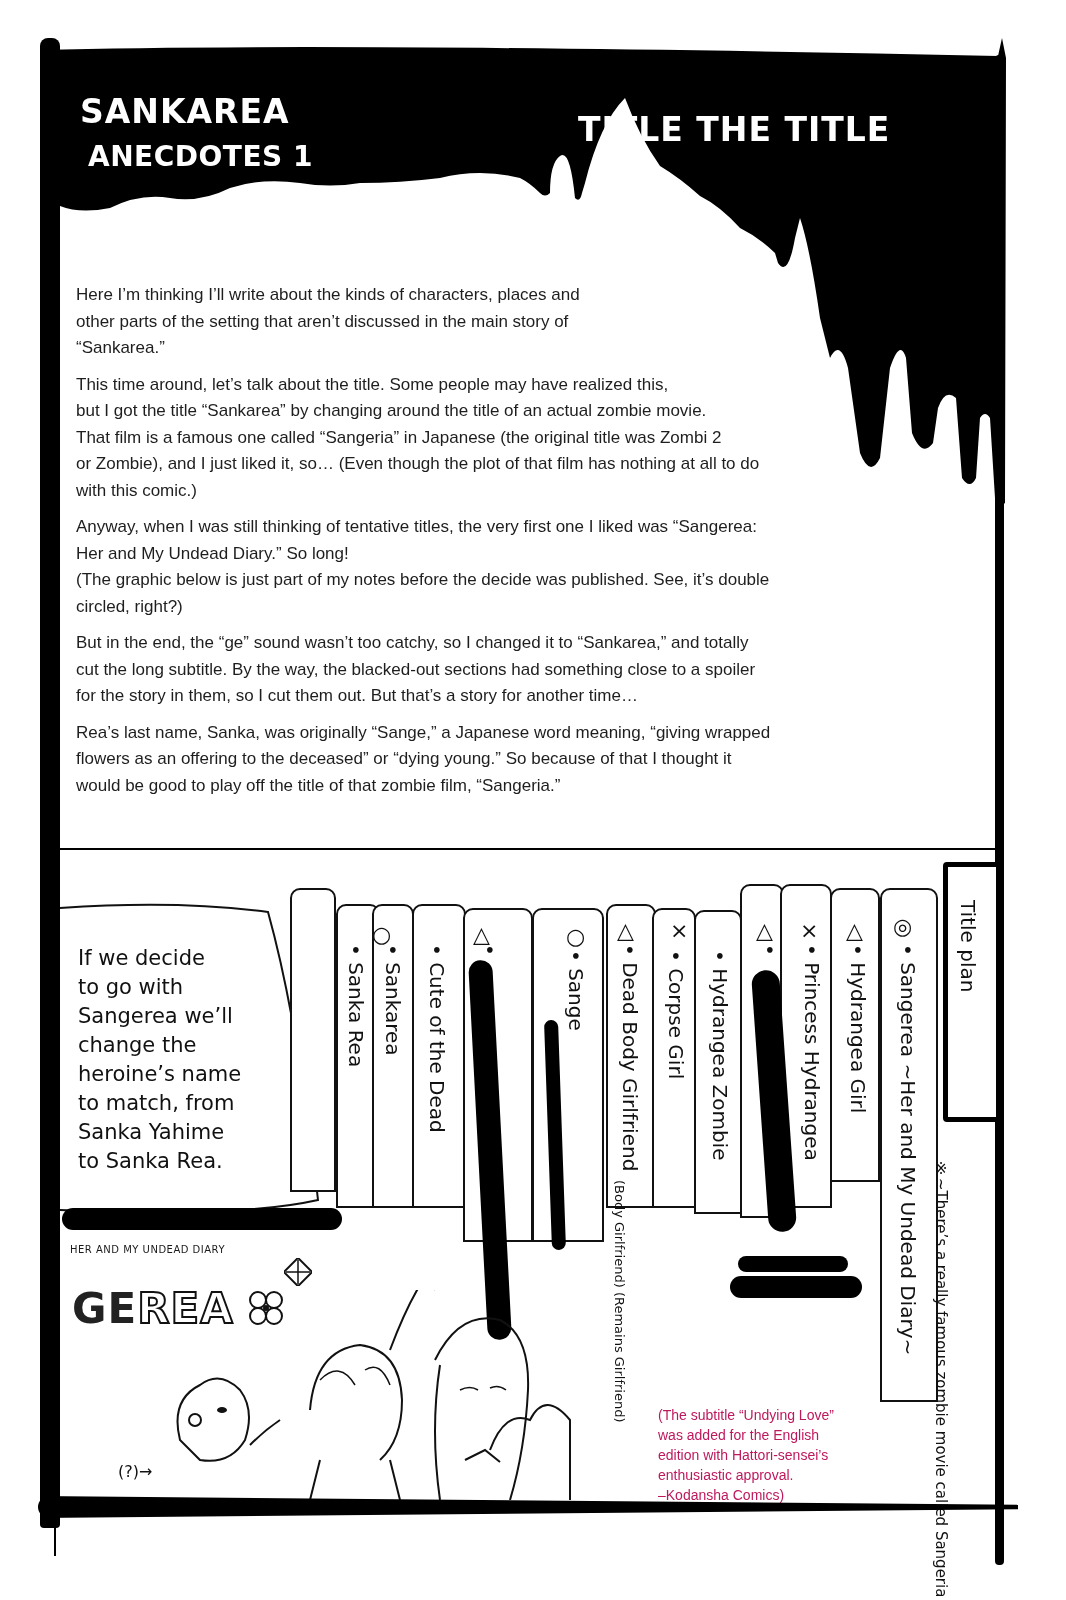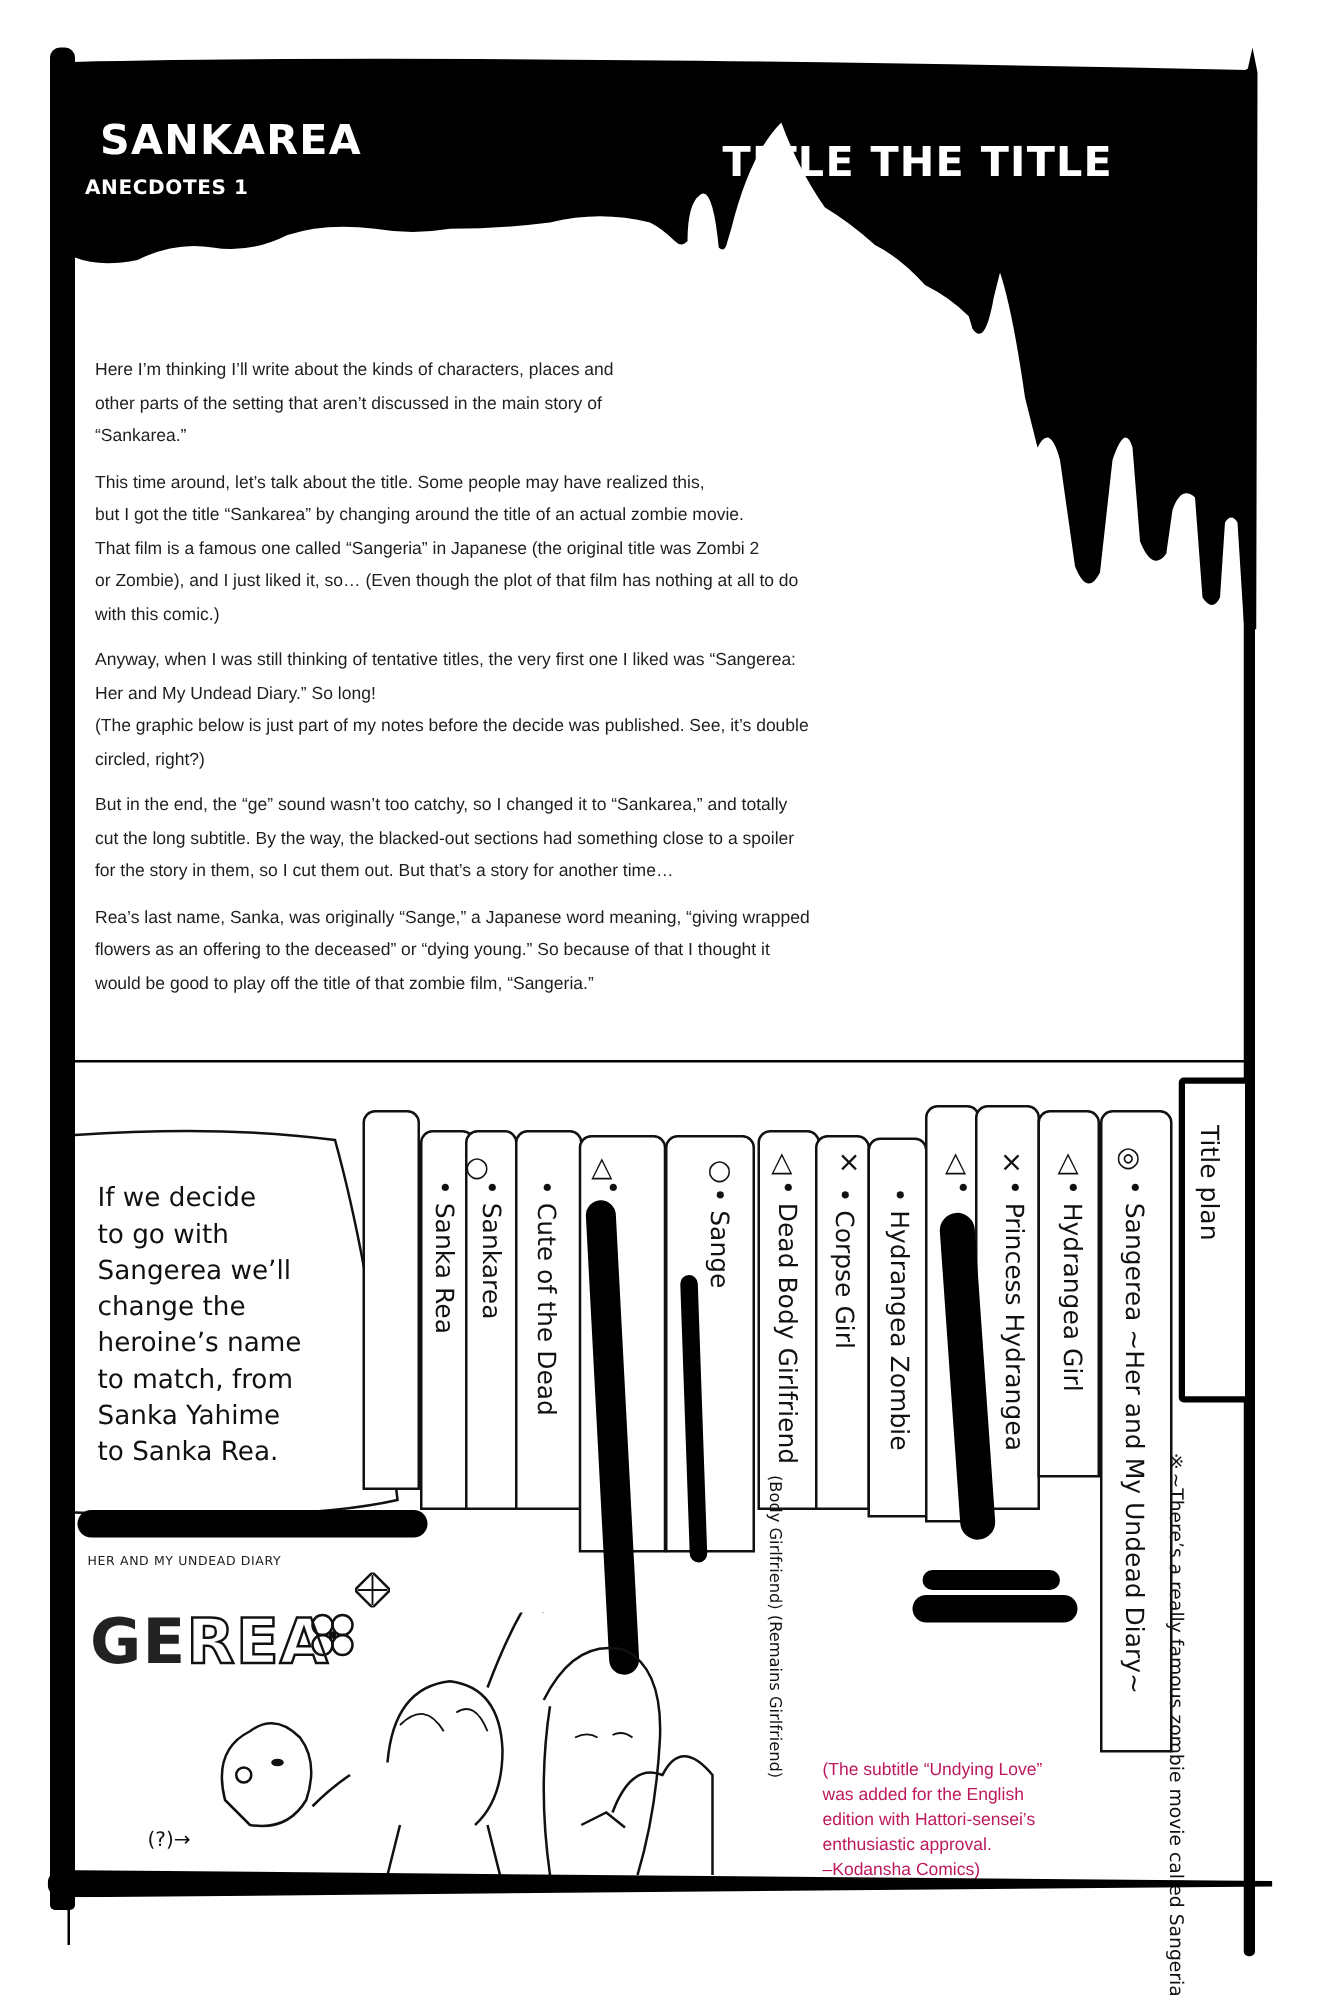--- a/index.html
+++ b/index.html
@@ -3,35 +3,35 @@
 <meta charset="utf-8">
 <style>
   html, body { margin:0; padding:0; background:#ffffff; }
   body { width:1066px; height:1600px; position:relative; overflow:hidden; font-family:"Liberation Sans", sans-serif; color:#1a1a1a; }
   .border-l { position:absolute; left:40px; top:38px; width:20px; height:1490px; background:#000; border-radius:8px 8px 4px 4px; }
   .border-r { position:absolute; left:995px; top:55px; width:9px; height:1510px; background:#000; border-radius:4px; }
   .border-b { position:absolute; left:38px; top:1496px; width:980px; height:22px; background:#000; border-radius:12px 0 0 12px; clip-path:polygon(0 0, 100% 40%, 100% 60%, 0 100%); }
   .border-b-thin { position:absolute; left:54px; top:1516px; width:2px; height:40px; background:#000; }
   .header-svg { position:absolute; left:40px; top:38px; }
   .hdr-series { position:absolute; left:80px; top:92px; color:#fff; font-family:"DejaVu Sans", sans-serif; font-weight:bold; font-size:33px; letter-spacing:1px; }
-  .hdr-sub { position:absolute; left:68px; top:140px; color:#fff; font-family:"DejaVu Sans", sans-serif; font-weight:bold; font-size:16px; letter-spacing:0.5px; }
+  .hdr-sub { position:absolute; left:88px; top:140px; color:#fff; font-family:"DejaVu Sans", sans-serif; font-weight:bold; font-size:28px; letter-spacing:0.5px; }
   .hdr-title { position:absolute; left:578px; top:110px; color:#fff; font-family:"DejaVu Sans", sans-serif; font-weight:bold; font-size:33px; letter-spacing:1px; }
-  .body-text { position:absolute; left:76px; top:282px; width:920px; font-family:"Liberation Sans", sans-serif; font-size:14px; line-height:26.5px; color:#1e1e1e; }
+  .body-text { position:absolute; left:76px; top:282px; width:920px; font-family:"Liberation Sans", sans-serif; font-size:17px; line-height:26.5px; color:#1e1e1e; }
   .body-text p { margin:0 0 10px 0; white-space:pre-line; }
   .divider { position:absolute; left:58px; top:848px; width:940px; height:2px; background:#000; }
   .hand { font-family:"DejaVu Sans", sans-serif; color:#111; }
   .note-left { position:absolute; left:78px; top:944px; font-size:21px; line-height:29px; width:230px; white-space:pre-line; }
   .spine { position:absolute; border:2px solid #111; border-radius:10px 10px 0 0; background:#fff; }
   .vtext { position:absolute; writing-mode:vertical-rl; font-size:20px; white-space:nowrap; }
   .vtext.sm { font-size:13px; line-height:14px; }
   .mark { position:absolute; font-size:22px; }
   .redact { position:absolute; background:#000; border-radius:14px; }
   .titleplan-box { position:absolute; left:943px; top:862px; width:48px; height:250px; border:5px solid #000; border-radius:4px; background:#fff; }
   .her-diary { position:absolute; left:70px; top:1244px; font-family:"DejaVu Sans", sans-serif; font-size:10px; letter-spacing:0.5px; }
-  .gerea { position:absolute; left:72px; top:1284px; font-family:"DejaVu Sans", sans-serif; font-weight:bold; font-size:50px; letter-spacing:1px; }
+  .gerea { position:absolute; left:72px; top:1284px; font-family:"DejaVu Sans", sans-serif; font-weight:bold; font-size:42px; letter-spacing:1px; }
   .gerea .solid { color:#222; }
   .gerea .outline { color:#fff; -webkit-text-stroke:2px #111; }
   .caption { position:absolute; left:658px; top:1405px; font-family:"Liberation Sans", sans-serif; font-size:14px; line-height:20px; white-space:pre-line; color:#be185d; }
   .sketch { position:absolute; }
 </style>
 </head>
 <body>
 
 <svg class="header-svg" width="970" height="480" viewBox="0 0 970 480">
   <path d="M0,12 Q300,4 958,18 L962,0 L966,20 L965,465 Q960,470 955,460 L950,380 Q945,372 940,380 L936,440 Q930,452 922,440 L916,360 Q905,350 898,370 L893,405 Q882,420 872,395 L866,320 Q860,300 850,330 L840,420 Q830,440 820,415 L808,330 Q800,300 790,320 L780,280 Q770,210 760,180 L755,200 Q748,240 738,225 L735,215 Q720,200 700,190 Q680,168 660,158 Q640,140 620,128 Q600,100 585,60 Q560,85 545,145 L542,155 Q540,165 535,160 Q530,110 520,118 Q510,125 510,155 Q505,160 500,155 Q490,145 480,140 Q440,130 400,140 Q360,145 320,145 Q290,150 260,145 Q220,140 190,150 Q160,165 130,160 Q100,155 70,170 Q40,176 20,168 L18,172 L0,170 Z" fill="#000"></path>

